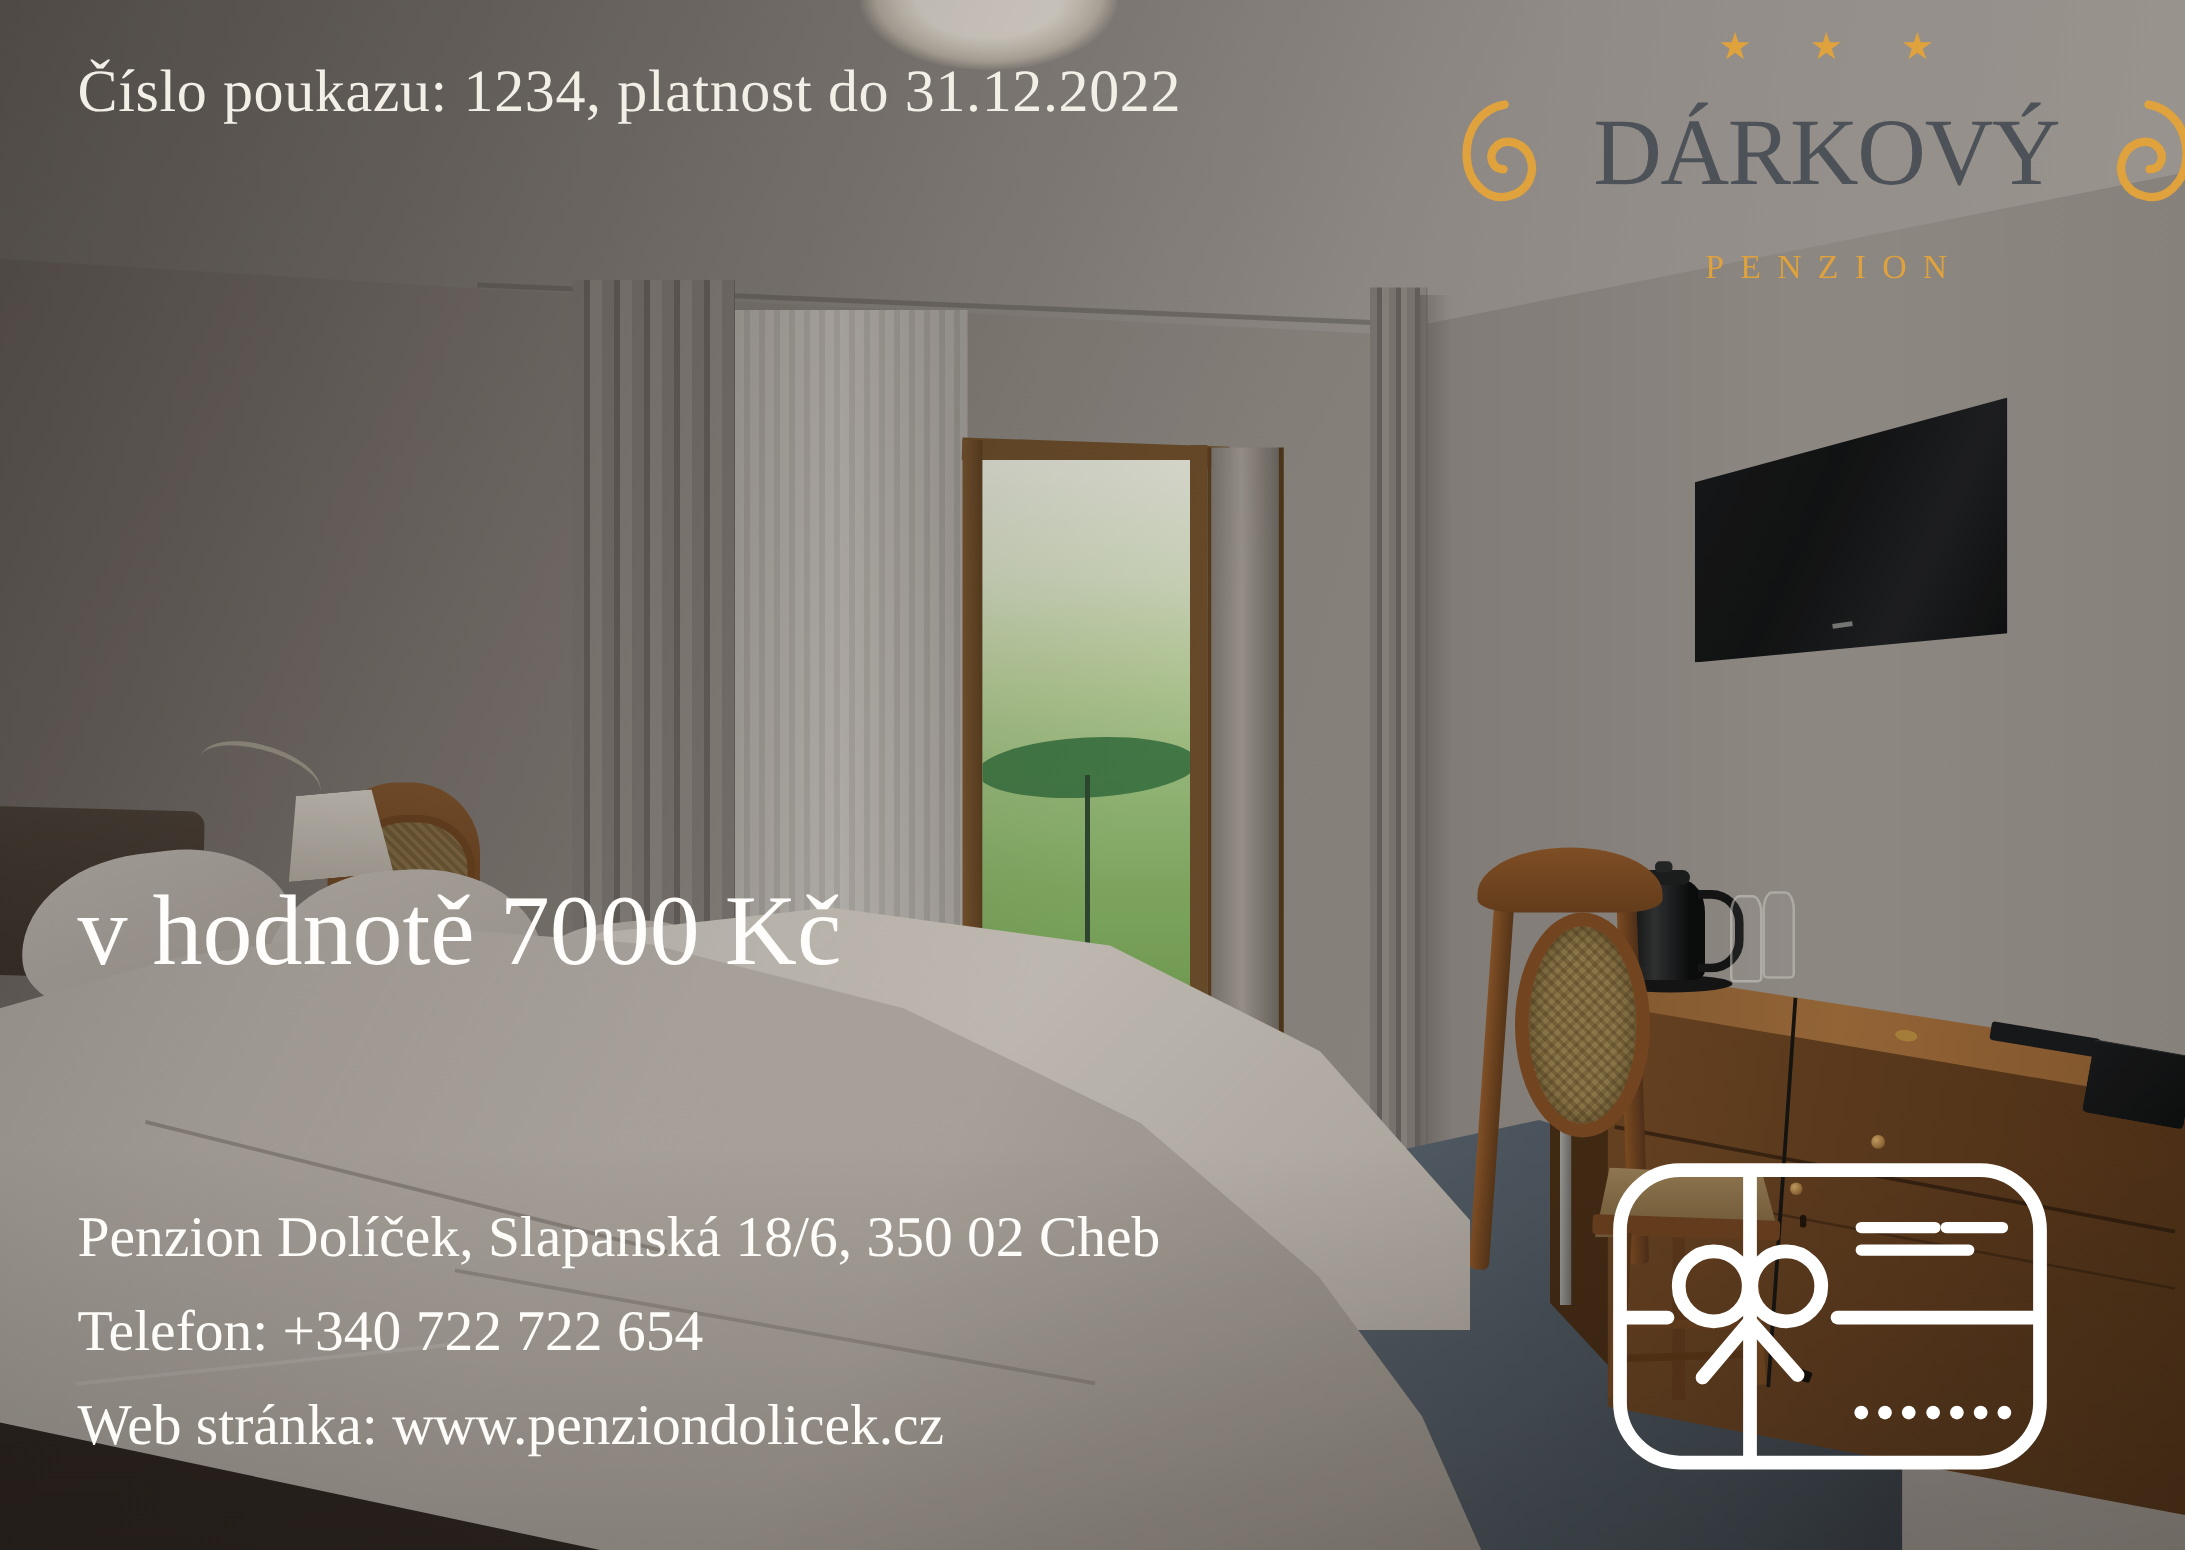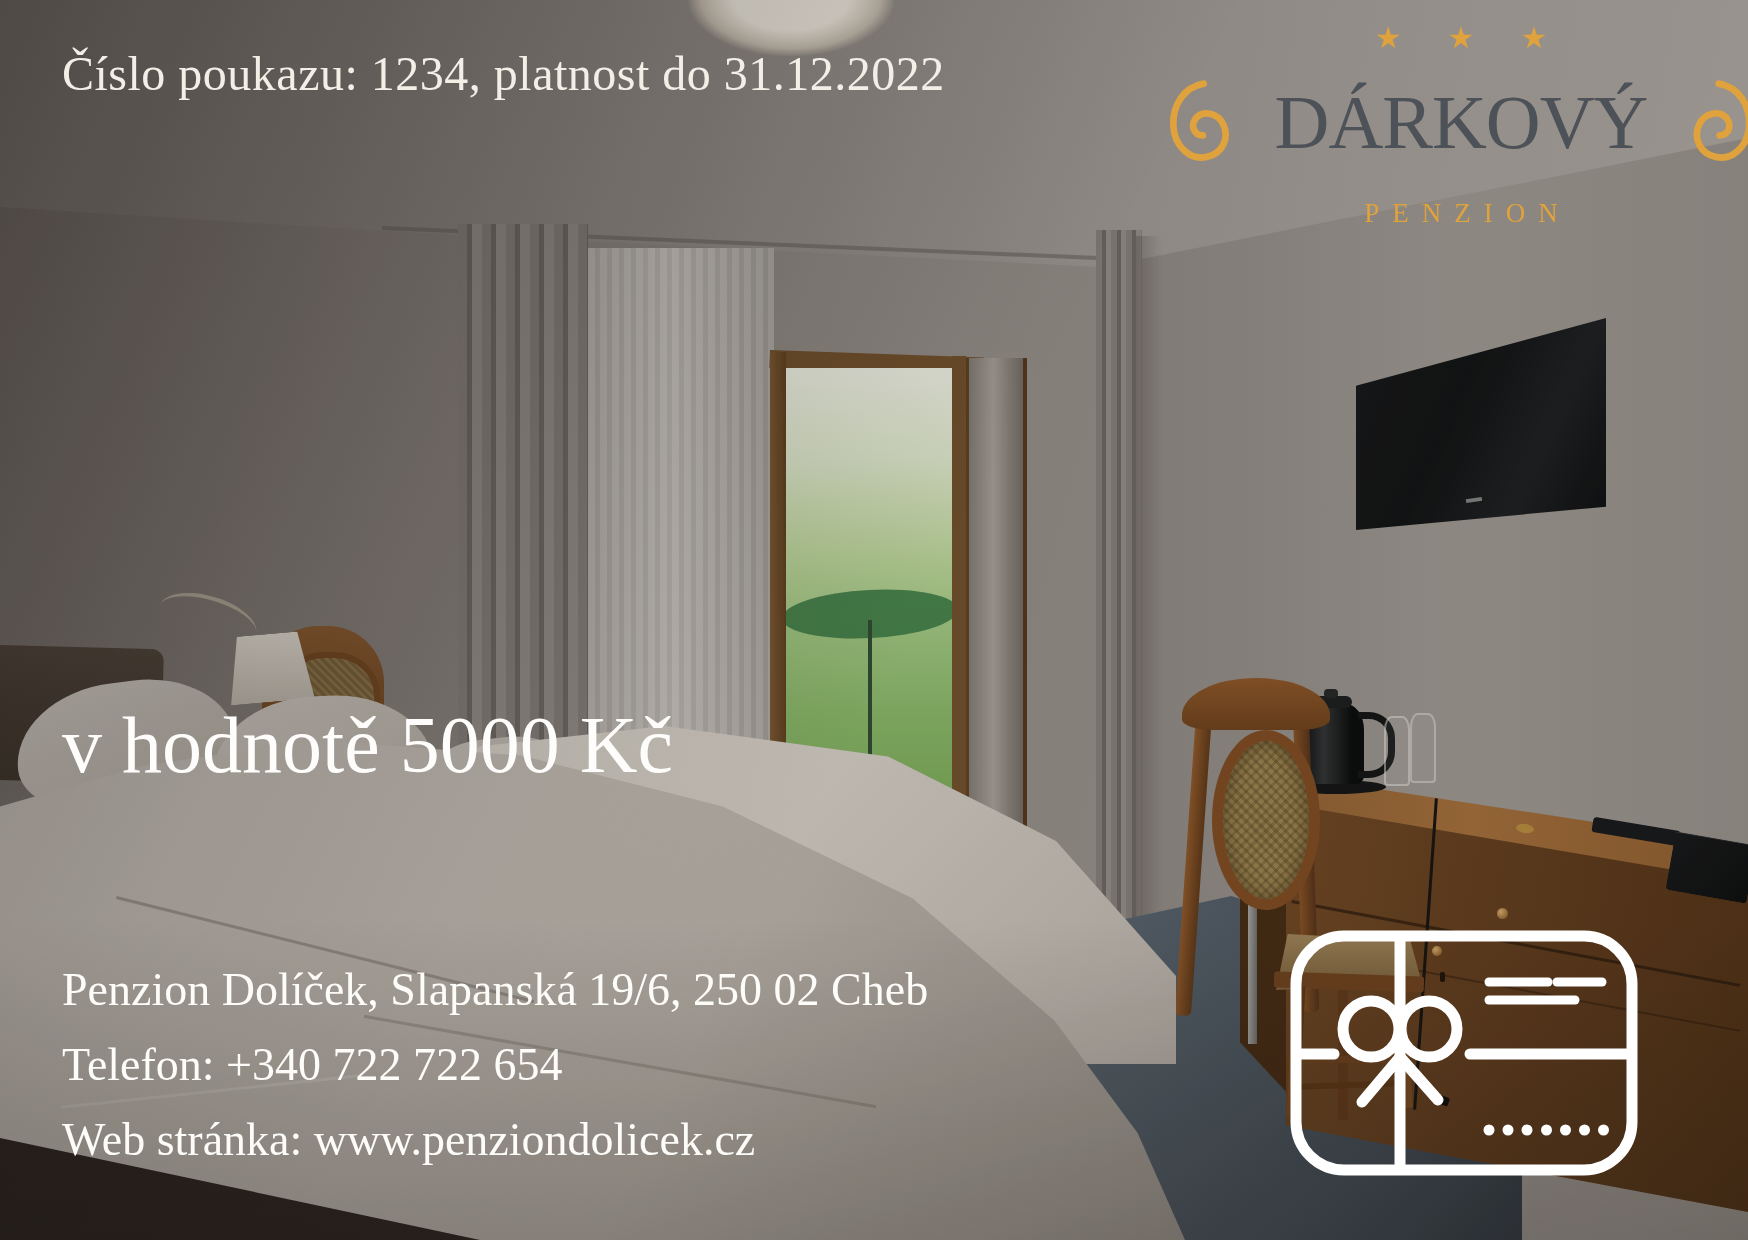--- a/index.html
+++ b/index.html
@@ -266,24 +266,24 @@
   <div class="abs" id="bed-dark-corner"></div>
 
   <div class="abs" id="shade-topleft"></div>
   <div class="abs" id="shade-bottom"></div>
   <div class="abs" id="shade-all"></div>
 
   <div class="abs content" id="voucher-number">Číslo poukazu: 1234, platnost do 31.12.2022</div>
 
 
 
-  <div class="abs content" id="value-line">v hodnotě 5000 Kč</div>
+  <div class="abs content" id="value-line">v hodnotě 7000 Kč</div>
 
   <div class="abs content" id="contact">
-    <div>Penzion Dolíček, Slapanská 19/6, 250 02 Cheb</div>
+    <div>Penzion Dolíček, Slapanská 18/6, 350 02 Cheb</div>
     <div>Telefon: +340 722 722 654</div>
     <div>Web stránka: www.penziondolicek.cz</div>
   </div>
 
   <div class="abs content" id="logo">
     <div class="stars">
       <span>★</span><span>★</span><span>★</span>
     </div>
     <div class="brand-row">
       <svg width="64" height="96" viewBox="0 0 70 96">

